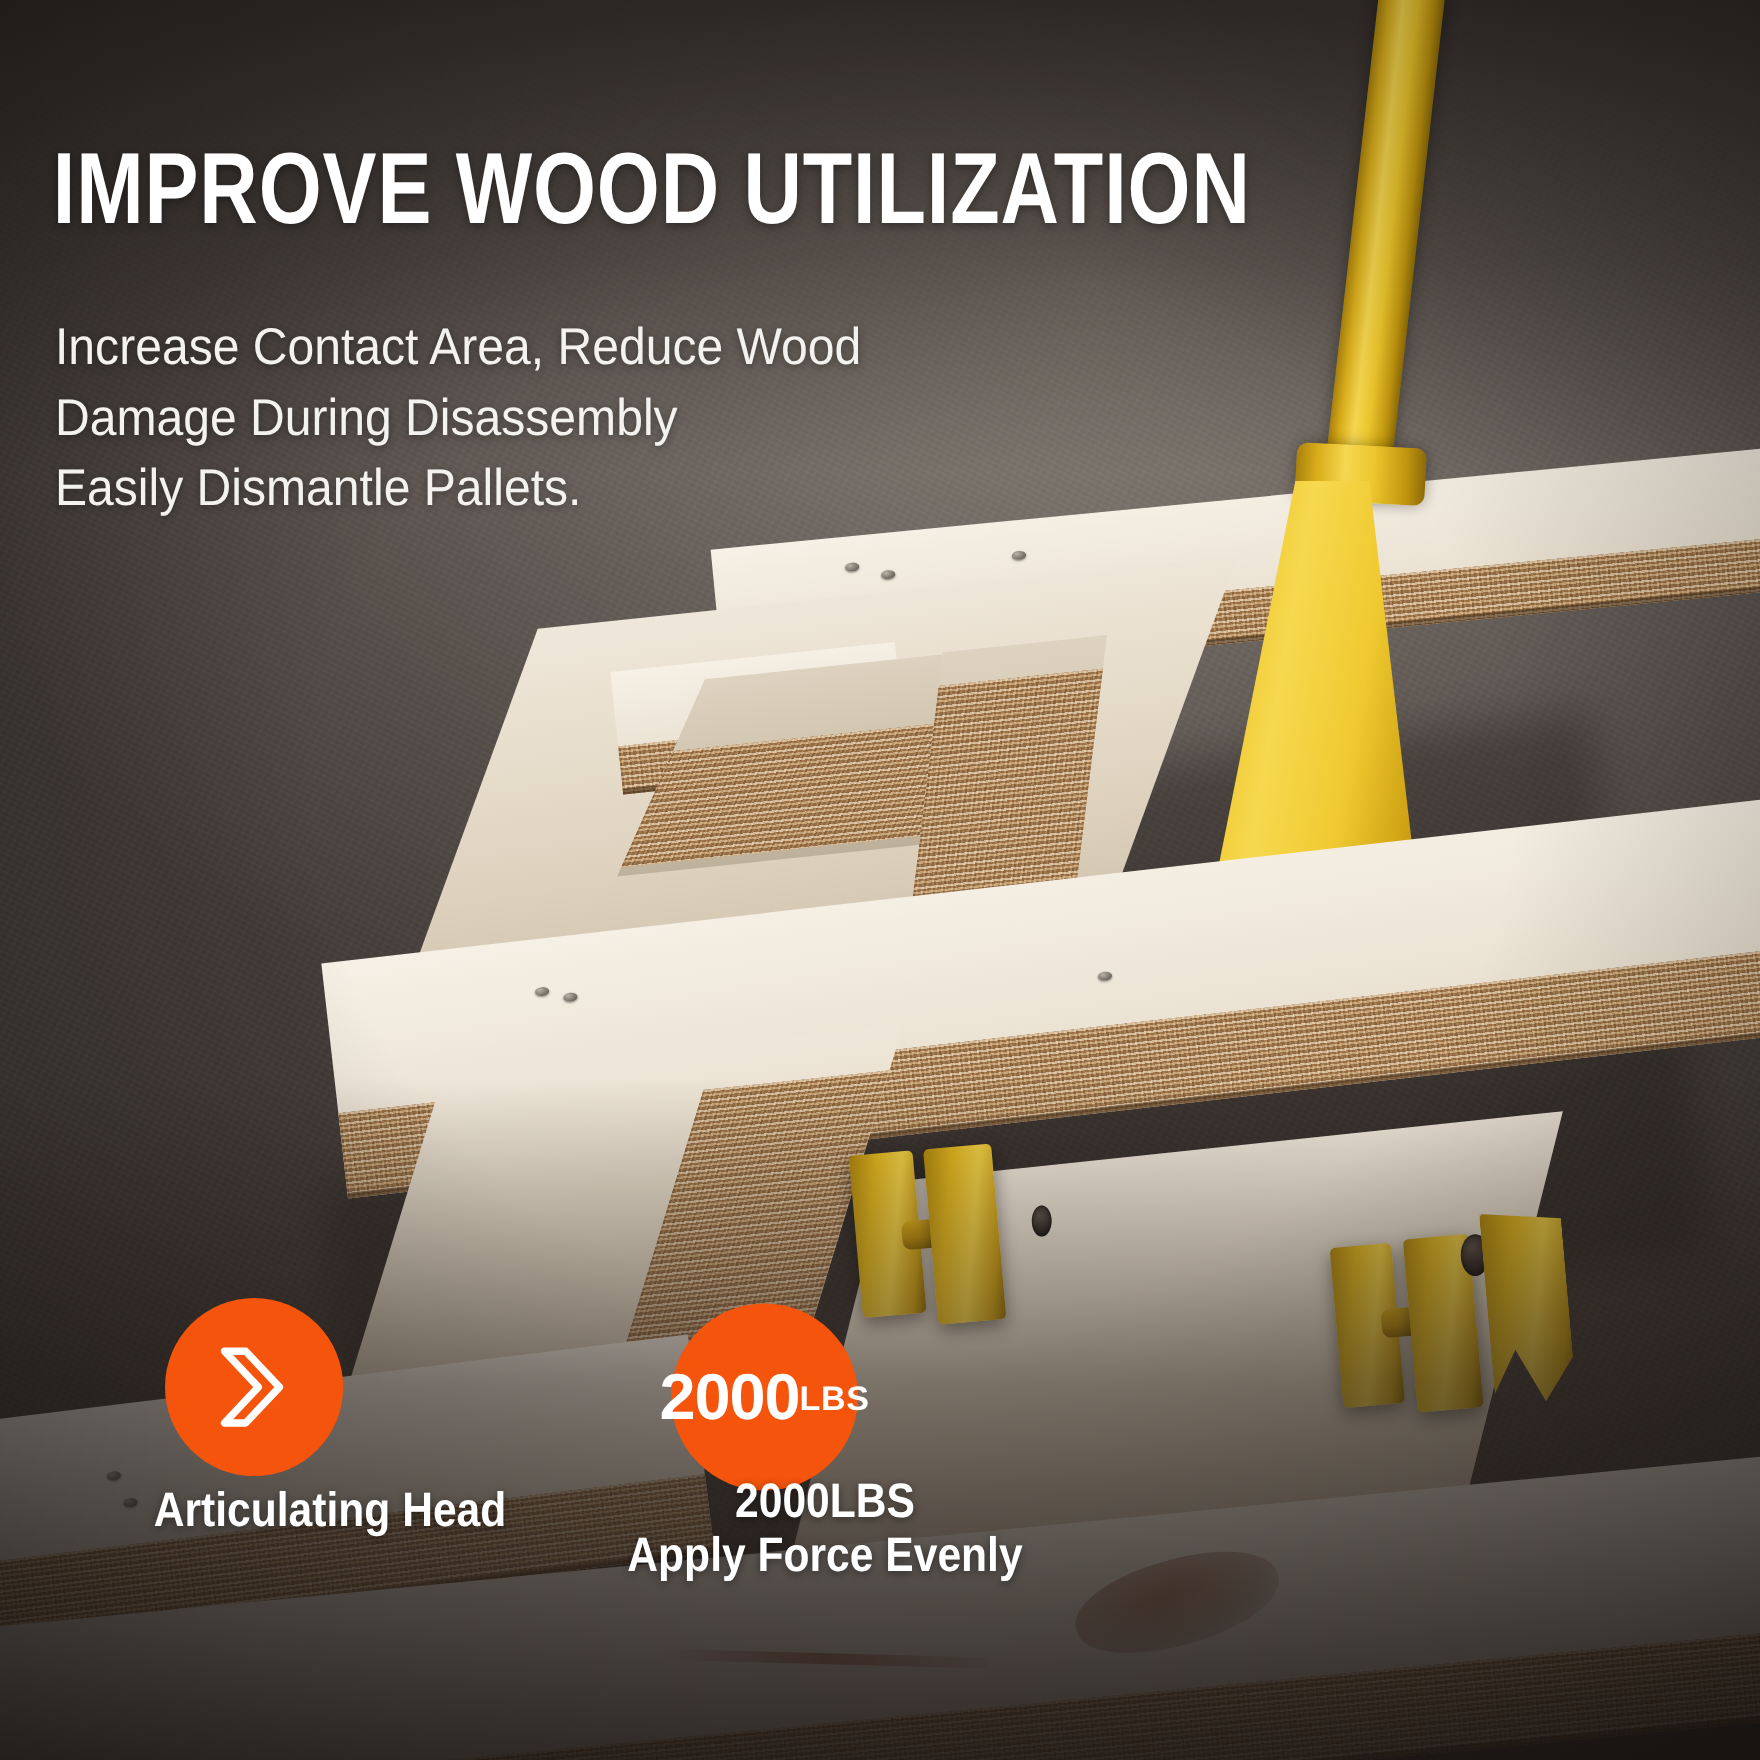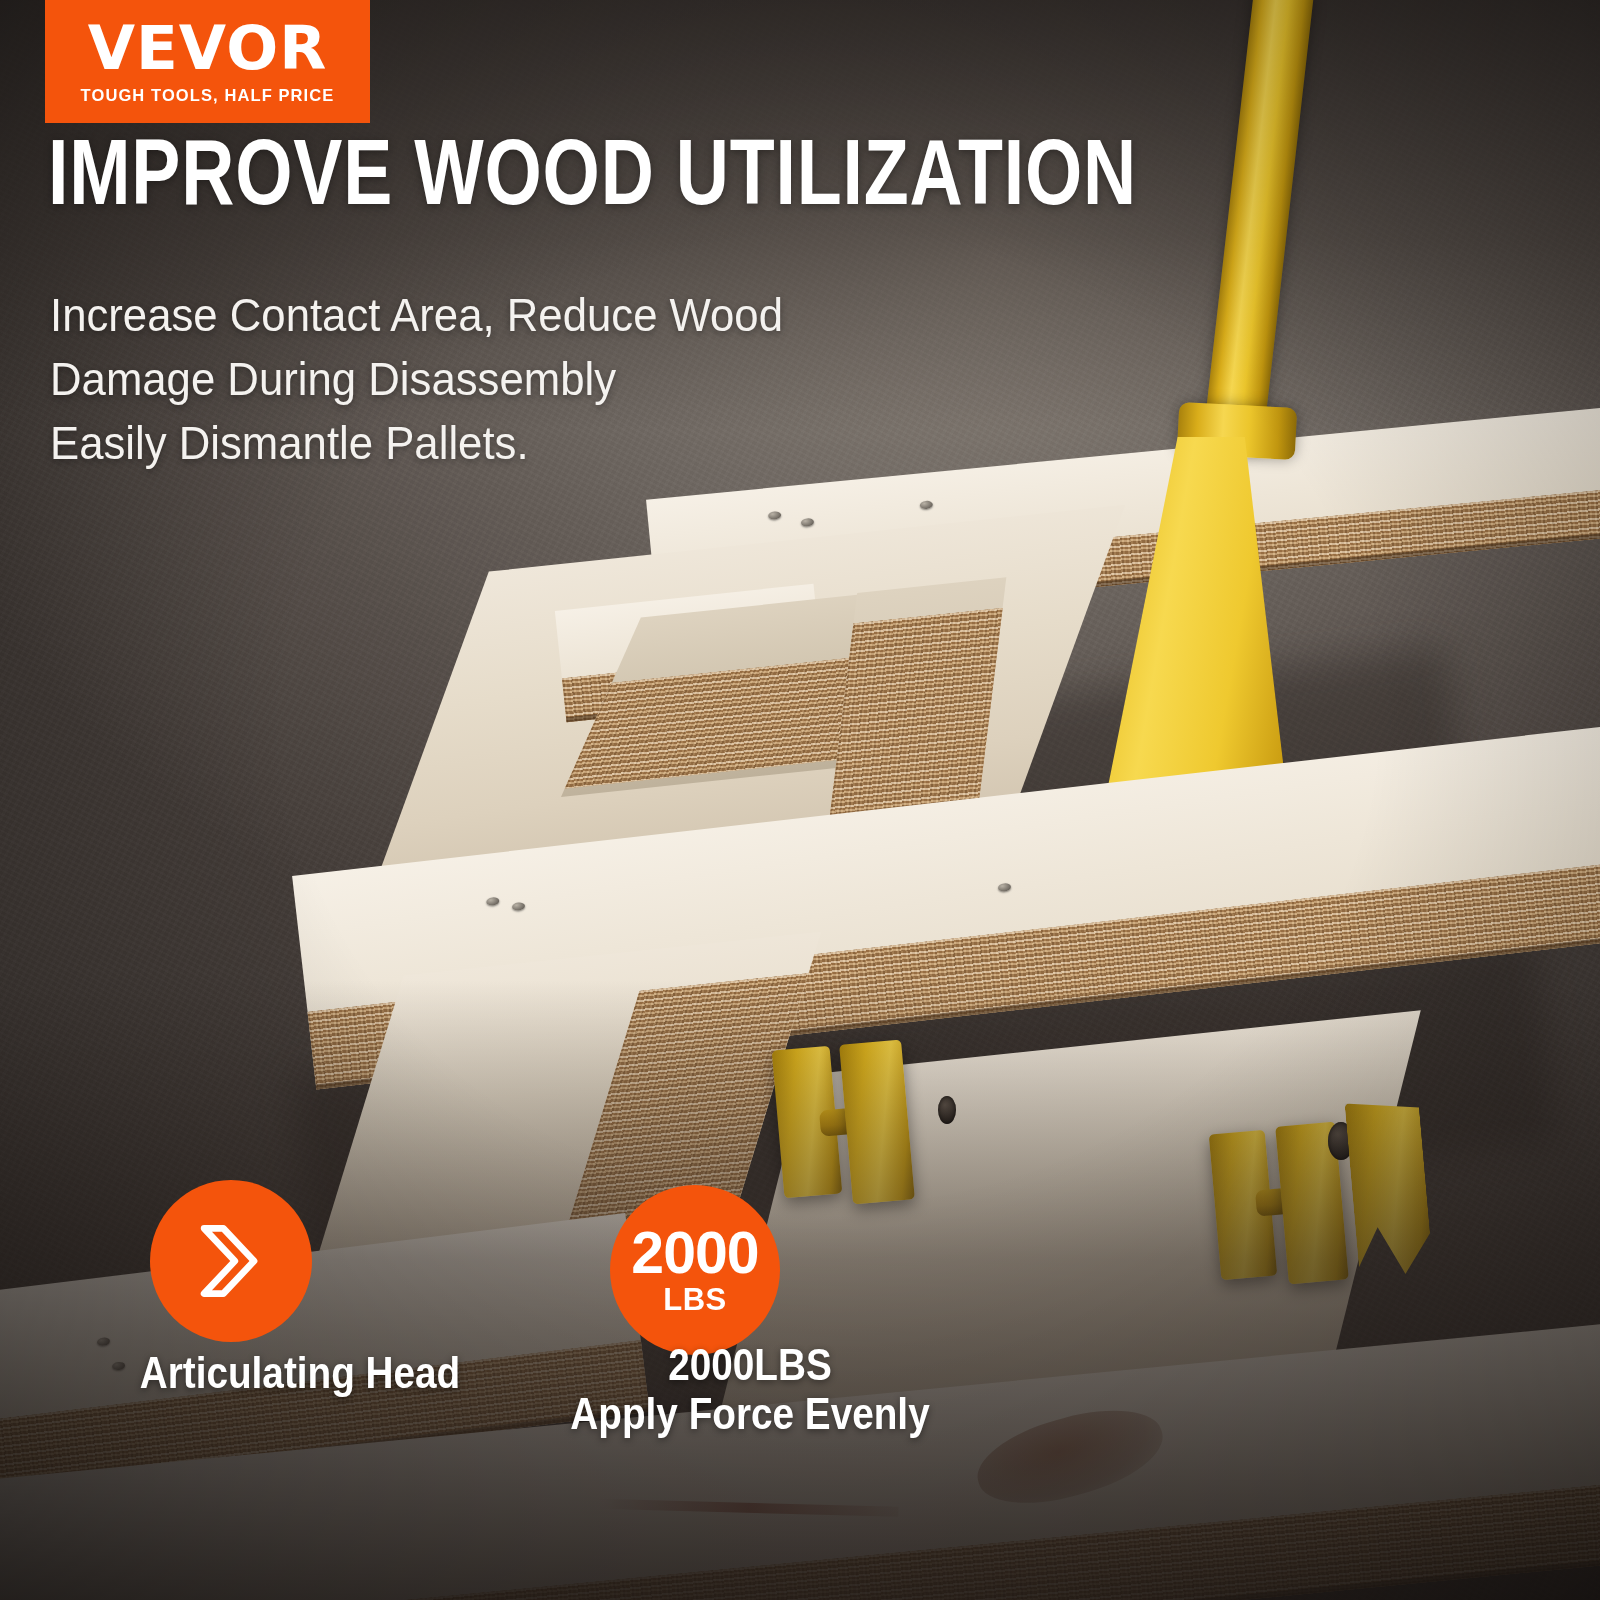--- a/index.html
+++ b/index.html
@@ -146,21 +146,21 @@
     position:absolute;left:50px;top:283px;
     color:#f4f2ef;font-size:47px;line-height:1.36;font-weight:400;
     font-family:"Liberation Sans Narrow","Liberation Sans",sans-serif;
     transform:scaleX(.93);transform-origin:left top;
     text-shadow:0 2px 8px rgba(0,0,0,.40);
   }
   .subhead div{white-space:nowrap;}
 
   .badge{
     position:absolute;border-radius:50%;background:#F4540C;
-    display:flex;flex-direction:column;align-items:center;justify-content:center;
+    display:flex;flex-direction:row;align-items:center;justify-content:center;
   }
   .badge-num{
     color:#fff;font-weight:bold;font-size:59px;line-height:.96;
     font-family:"Liberation Sans",sans-serif;letter-spacing:-1px;
   }
   .badge-sub{
     color:#fff;font-weight:bold;font-size:31px;line-height:1;
     margin-top:3px;font-family:"Liberation Sans",sans-serif;letter-spacing:.5px;
   }
 
@@ -277,24 +277,20 @@
                   transform:rotate(-10deg);"></div>
       <div style="position:absolute;left:640px;top:96px;width:300px;height:10px;
                   background:linear-gradient(90deg,rgba(170,96,78,.0),rgba(168,94,76,.75),rgba(170,96,78,.1));
                   transform:rotate(7deg);"></div>
     </div>
 
     <div class="floor-dark-bottom"></div>
     <div class="floor-vignette"></div>
   </div>
 
-  <div class="logo-block">
-    <div class="logo-word">VEVOR</div>
-    <div class="logo-tag">TOUGH TOOLS, HALF PRICE</div>
-  </div>
 
   <div class="headline">IMPROVE WOOD UTILIZATION</div>
 
   <div class="subhead">
     <div>Increase Contact Area, Reduce Wood</div>
     <div>Damage During Disassembly</div>
     <div>Easily Dismantle Pallets.</div>
   </div>
 
   <div class="badge" style="left:150px;top:1180px;width:162px;height:162px;">

